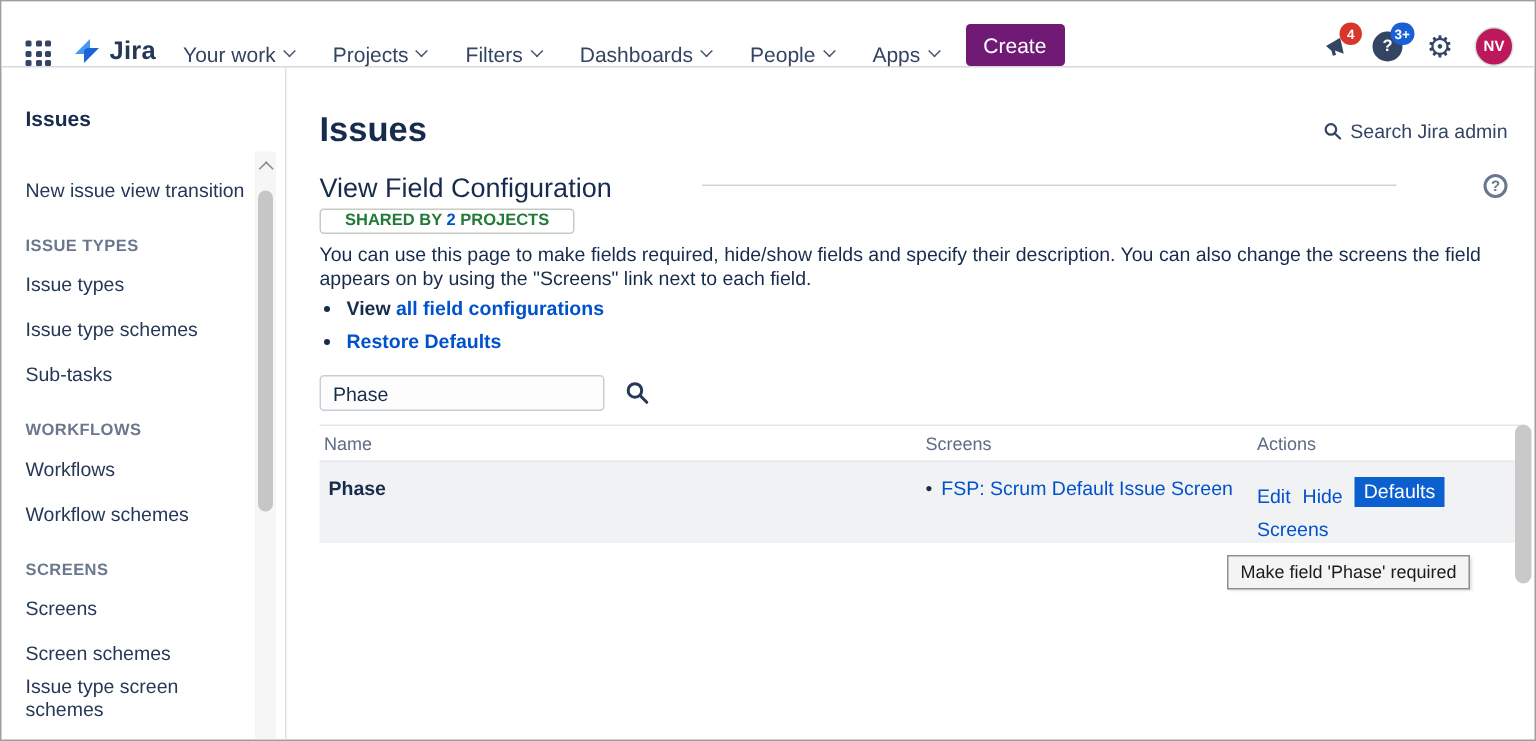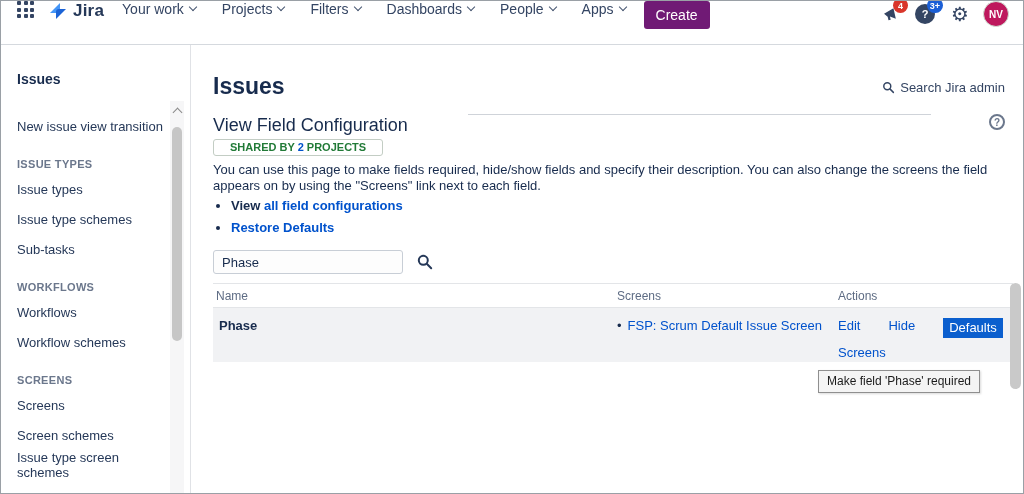--- a/index.html
+++ b/index.html
@@ -1,21 +1,21 @@
 <!DOCTYPE html>
 <html><head>
 <meta charset="utf-8">
 <style>
   * { box-sizing: border-box; margin: 0; padding: 0; }
   html,body { font-family: "Liberation Sans", sans-serif; background:#fff; }
   .window { position:relative; width:1024px; height:494px; border:1px solid #9aa0a6;
             background:#fff; overflow:hidden; display:flex; flex-direction:column; }
 
   
-  .navbar { height:44px; flex:0 0 44px; display:flex; align-items:flex-start;
+  .navbar { height:44px; flex:0 0 44px; display:flex; align-items:flex-end;
             padding:0 14px 0 16px; border-bottom:1px solid #d5d9de; background:#fff; }
   .grid-icon { width:17px; height:17px; display:grid; grid-template-columns:repeat(3,1fr);
                gap:2.5px; cursor:pointer; margin-right:14px; }
   .grid-icon i { background:#344563; border-radius:1px; }
   .logo { display:flex; align-items:center; gap:5px; margin-right:18px; cursor:pointer; }
   .logo-text { font-size:17px; font-weight:700; color:#253858; letter-spacing:.2px; }
   .nav-menu { display:flex; align-items:center; gap:26px; }
   .nav-menu-item { display:flex; align-items:center; font-size:14px; color:#344563; cursor:pointer; }
   .chev { width:6px; height:6px; border-right:1.6px solid #44546F; border-bottom:1.6px solid #44546F;
           transform:rotate(45deg); margin-left:6px; margin-top:-4px; }
@@ -54,21 +54,21 @@
               transform:rotate(45deg); margin:8px auto 0; }
   .sb-thumb { position:absolute; top:26px; left:2px; width:10px; height:214px; background:#c6c6c6;
               border-radius:6px; cursor:grab; }
 
   
   .content { flex:1; position:relative; padding:0 18px 0 22px; overflow:hidden; }
   .h1-row { margin-top:28px; display:flex; align-items:baseline; }
   h1.page-title { font-size:23px; font-weight:600; color:#172B4D; }
   .admin-search { margin-left:auto; display:flex; align-items:center; gap:5px; font-size:13px;
                   color:#344563; cursor:pointer; }
-  .section-row { margin-top:14px; display:flex; align-items:flex-start;gap:48px; }
+  .section-row { margin-top:14px; display:flex; align-items:center;gap:48px; }
   h2.section-title { font-size:18px; font-weight:500; color:#172B4D; line-height:22px; }
   .section-rule { flex:1; border-bottom:1px solid #cfd3d9; margin:0 10px 4px 12px; }
   .help-circle { width:16px; height:16px; border-radius:50%; border:2px solid #6B778C; color:#6B778C;
                  font-size:10px; font-weight:700; display:flex; align-items:center; justify-content:center;
                  margin-bottom:2px; cursor:pointer; flex:0 0 16px; }
   .badge-shared { display:inline-block; margin-top:3px; border:1px solid #c3cdc4; border-radius:3px;
                   padding:1px 16px 2px; font-size:11px; font-weight:700; color:#217a37; background:#fff; }
   .badge-shared .cnt { color:#0052CC; }
   p.intro { margin-top:9px; font-size:13px; color:#172B4D; line-height:16px; }
   p.desc { margin-top:6px; font-size:13px; color:#172B4D; line-height:16px; max-width:805px; }
@@ -85,21 +85,21 @@
             height:25px; align-items:center; }
   .t-head .th { font-size:12px; color:#5E6C84; }
   .col-name { width:404px; padding-left:3px; }
   .col-screens { width:221px; }
   .col-actions { width:175px; }
   .t-row { display:flex; background:#f1f2f4; padding:10px 0 0 0; height:54px; }
   .cell-name { font-size:13px; font-weight:700; color:#172B4D; padding-left:6px; }
   .cell-screens { font-size:13px; display:flex; gap:6px; align-items:flex-start; }
   .bullet-dot { color:#172B4D; font-size:13px; line-height:15px; }
   .cell-screens a { font-size:13px; line-height:15px; }
-  .actions-line1 { display:flex; gap:28px; align-items:flex-start; font-size:13px; }
+  .actions-line1 { display:flex; gap:8px; align-items:flex-end; font-size:13px; }
   .actions-line2 { margin-top:7px; font-size:13px; }
   .required-hl { background:#0b5fce; color:#fff !important; padding:2px 6px 3px; }
 
   .tooltip { position:absolute; left:817px; top:369px; background:#f4f4f4; border:1px solid #8f8f8f;
              font-size:12px; color:#1b1b1b; padding:3px 8px 4px; white-space:nowrap;
              box-shadow:1px 1px 2px rgba(0,0,0,.15); z-index:5; }
   .main-scroll-thumb { position:absolute; right:2px; top:282px; width:11px; height:106px;
                        background:#c9c9c9; border-radius:6px; cursor:grab; z-index:4; }
 </style>
 </head>

